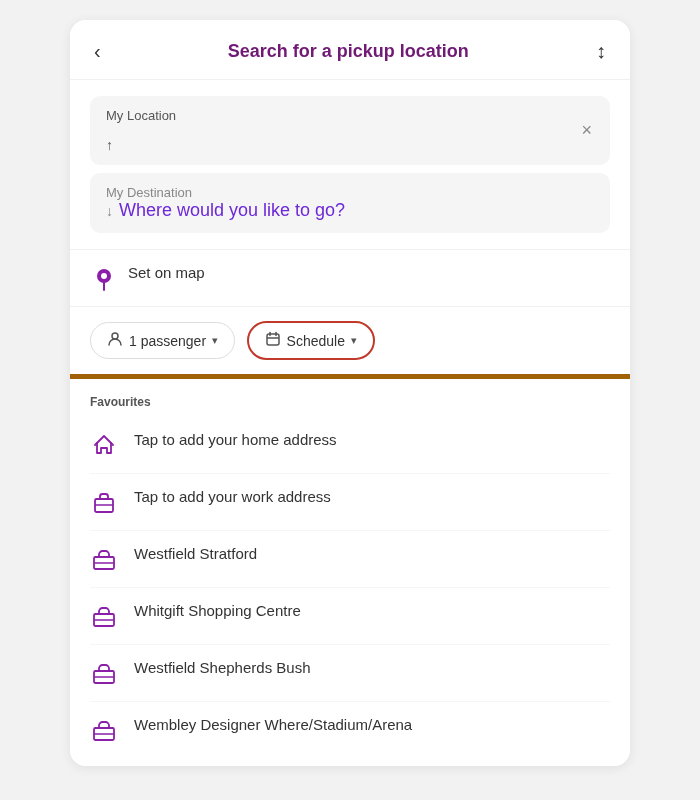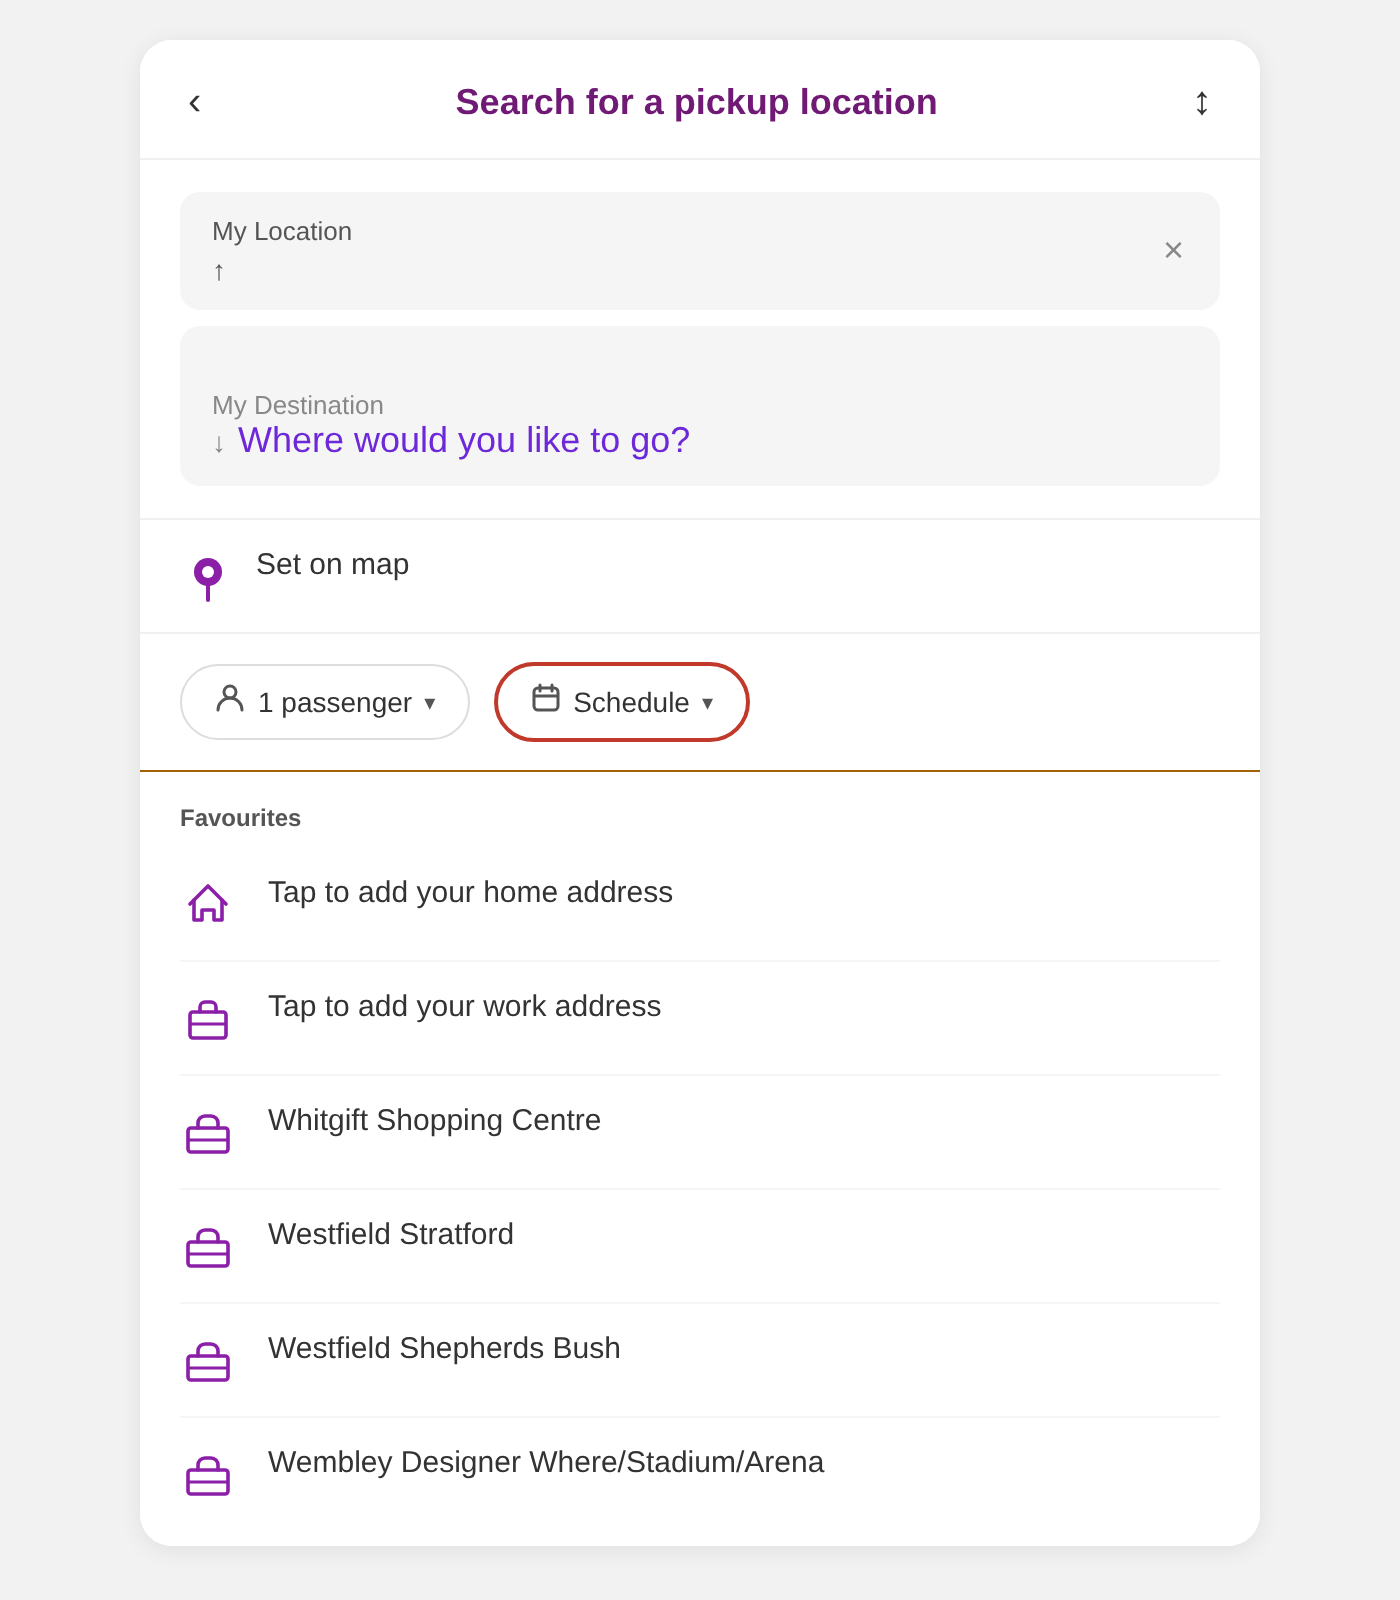--- a/index.html
+++ b/index.html
@@ -62,42 +62,41 @@
       margin-bottom: 8px;
     }
     .location-input-content {
       display: flex;
       flex-direction: column;
     }
     .location-label {
       font-size: 13px;
       color: #555;
       font-weight: 500;
-      margin-bottom: 4px;
+      margin-bottom: 14px;
     }
     .location-icon-row {
       display: flex;
       align-items: center;
       gap: 6px;
     }
     .arrow-up {
       font-size: 14px;
       color: #555;
     }
     .clear-btn {
       font-size: 18px;
       color: #888;
       cursor: pointer;
       padding: 2px;
     }
     .destination-label {
       font-size: 13px;
       color: #888;
       font-weight: 400;
-      margin-top: 20px;
     }
     .arrow-down-dest {
       font-size: 14px;
       color: #888;
     }
     .destination-placeholder {
       font-size: 18px;
       color: #6d28d9;
     }
     
@@ -113,21 +112,21 @@
       color: #333;
       font-weight: 500;
     }
     
     .options-row {
       display: flex;
       align-items: center;
       gap: 12px;
       padding: 14px 20px;
       background: #fff;
-      border-bottom: 1px solid #a16207;
+      border-bottom: 5px solid #a16207;
     }
     .option-pill {
       display: flex;
       align-items: center;
       gap: 6px;
       border: 1.5px solid #ddd;
       border-radius: 50px;
       padding: 8px 16px;
       background: #fff;
       cursor: pointer;
@@ -275,32 +274,32 @@
       </div>
 
       <div class="fav-item">
         <div class="fav-icon">
           <svg width="26" height="26" viewBox="0 0 26 26" fill="none" xmlns="http://www.w3.org/2000/svg">
             <rect x="3" y="11" width="20" height="12" rx="1.5" stroke="#8b1fa8" stroke-width="1.8"></rect>
             <path d="M8 11V8.5C8 6.57 9.57 5 11.5 5h3C16.43 5 18 6.57 18 8.5V11" stroke="#8b1fa8" stroke-width="1.8" stroke-linecap="round"></path>
             <line x1="3" y1="17" x2="23" y2="17" stroke="#8b1fa8" stroke-width="1.5"></line>
           </svg>
         </div>
-        <span class="fav-text">Whitgift Shopping Centre</span>
+        <span class="fav-text">Westfield Stratford</span>
       </div>
 
       <div class="fav-item">
         <div class="fav-icon">
           <svg width="26" height="26" viewBox="0 0 26 26" fill="none" xmlns="http://www.w3.org/2000/svg">
             <rect x="3" y="11" width="20" height="12" rx="1.5" stroke="#8b1fa8" stroke-width="1.8"></rect>
             <path d="M8 11V8.5C8 6.57 9.57 5 11.5 5h3C16.43 5 18 6.57 18 8.5V11" stroke="#8b1fa8" stroke-width="1.8" stroke-linecap="round"></path>
             <line x1="3" y1="17" x2="23" y2="17" stroke="#8b1fa8" stroke-width="1.5"></line>
           </svg>
         </div>
-        <span class="fav-text">Westfield Stratford</span>
+        <span class="fav-text">Whitgift Shopping Centre</span>
       </div>
 
       <div class="fav-item">
         <div class="fav-icon">
           <svg width="26" height="26" viewBox="0 0 26 26" fill="none" xmlns="http://www.w3.org/2000/svg">
             <rect x="3" y="11" width="20" height="12" rx="1.5" stroke="#8b1fa8" stroke-width="1.8"></rect>
             <path d="M8 11V8.5C8 6.57 9.57 5 11.5 5h3C16.43 5 18 6.57 18 8.5V11" stroke="#8b1fa8" stroke-width="1.8" stroke-linecap="round"></path>
             <line x1="3" y1="17" x2="23" y2="17" stroke="#8b1fa8" stroke-width="1.5"></line>
           </svg>
         </div>

